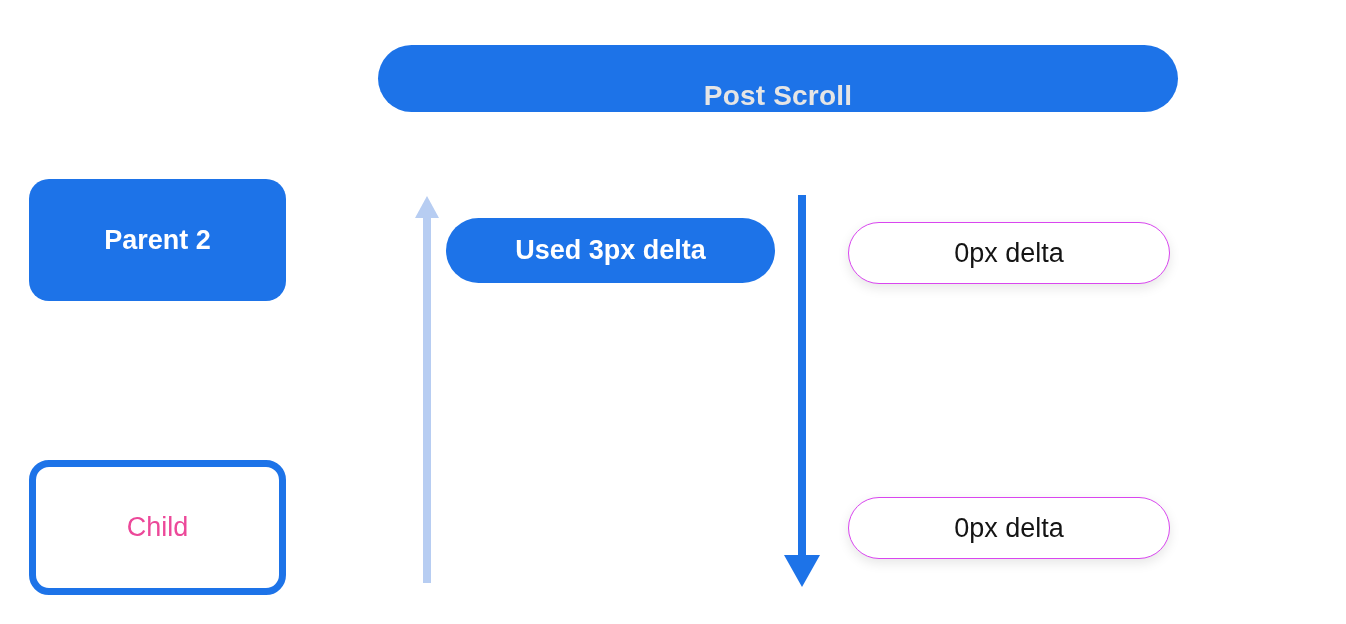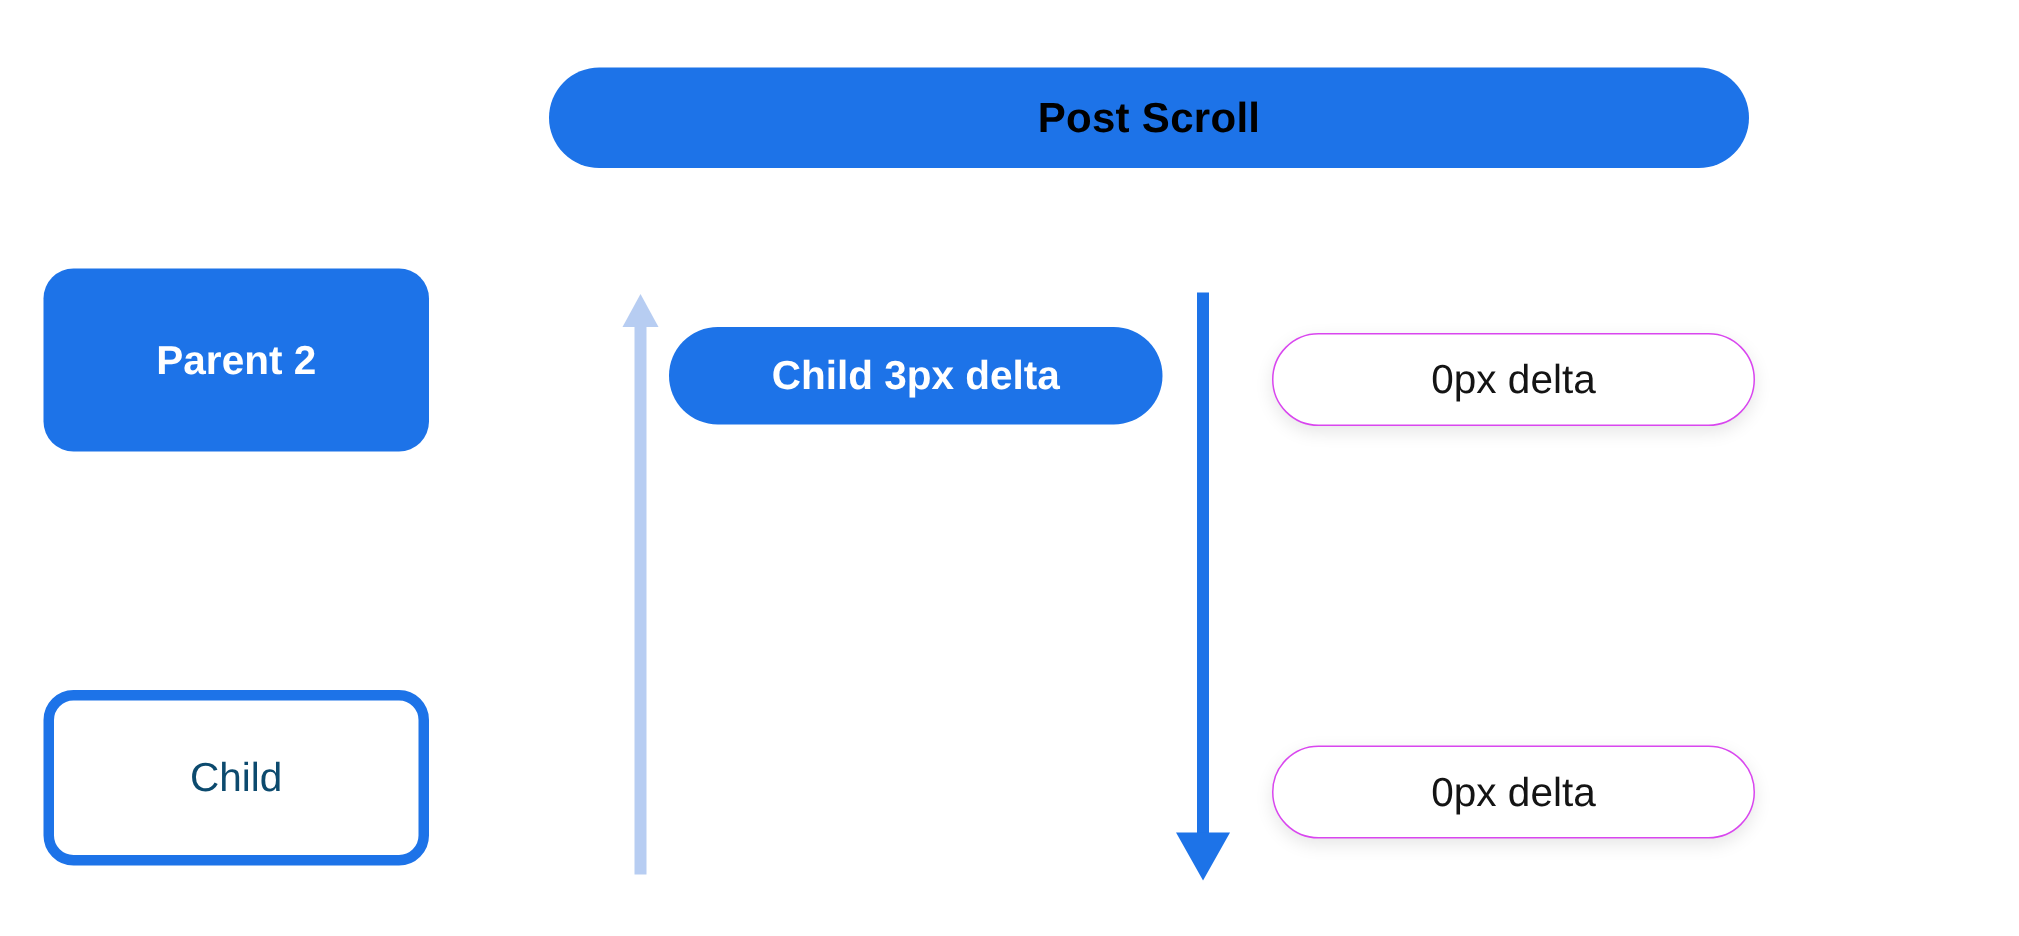--- a/index.html
+++ b/index.html
@@ -12,26 +12,26 @@
     position: relative;
     width: 1346px;
     height: 624px;
     background: #ffffff;
     overflow: hidden;
   }
 
   
   .header-pill {
     position: absolute;
-    left: 366px; top: 45px;
+    left: 378px; top: 45px;
     width: 800px; height: 67px;
     background: #1d73e8;
     border-radius: 34px;
-    display: flex; align-items: center; justify-content: center;
-    color: #000000;
+    display: flex; align-items: flex-end; justify-content: center;
+    color: #e5e5e5;
     font-size: 28px;
     font-weight: 700;
     letter-spacing: 0.2px;
   }
 
   
   .box {
     position: absolute;
     left: 29px;
     width: 257px;
@@ -43,24 +43,24 @@
   .box-filled {
     background: #1d73e8;
     color: #ffffff;
     font-weight: 700;
     height: 122px;
   }
   .box-parent2 { top: 179px; }
   .box-parent1 { top: 326px; }
   .box-outlined {
     top: 460px;
-    height: 117px;
+    height: 135px;
     background: #ffffff;
     border: 7px solid #1d73e8;
-    color: #0c4a6e;
+    color: #ec4899;
     font-weight: 500;
   }
 
   
   .arrow-up {
     position: absolute;
     left: 415px; top: 196px;
     width: 24px; height: 387px;
   }
   .arrow-up .head {
@@ -146,21 +146,21 @@
   <div class="box box-outlined">
     <span>Child</span>
   </div>
 
   <div class="arrow-up">
     <div class="head"></div>
     <div class="line"></div>
   </div>
 
   <div class="pill pill-blue pill-used">
-    <span>Child 3px delta</span>
+    <span>Used 3px delta</span>
   </div>
 
 
   <div class="arrow-down">
     <div class="line"></div>
     <div class="head"></div>
   </div>
 
   <div class="pill pill-white pill-zero-top">
     <span>0px delta</span>

